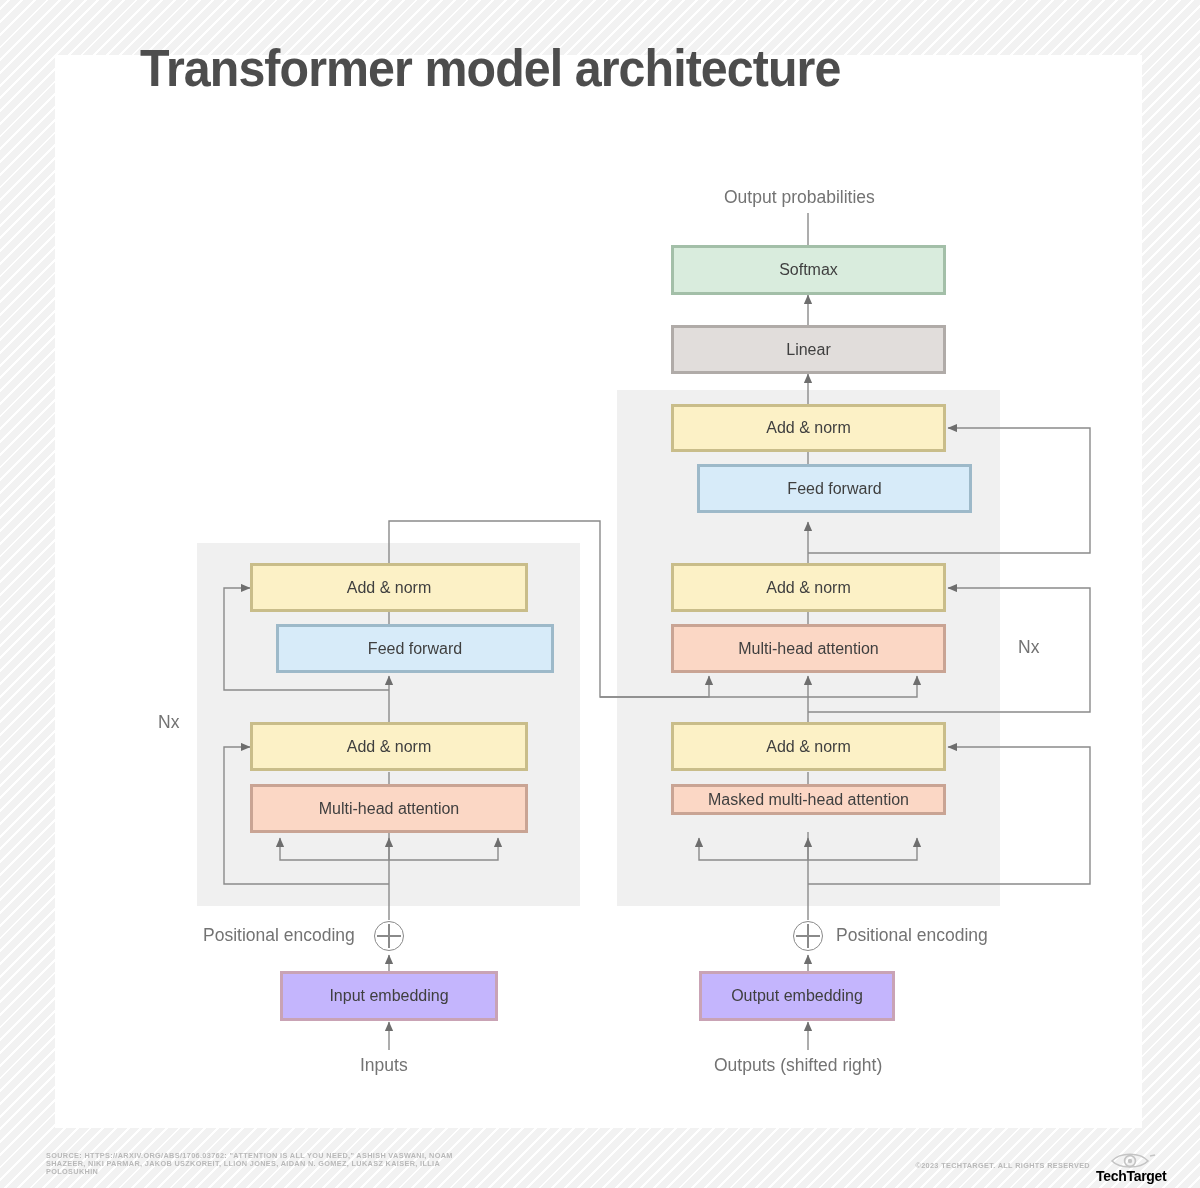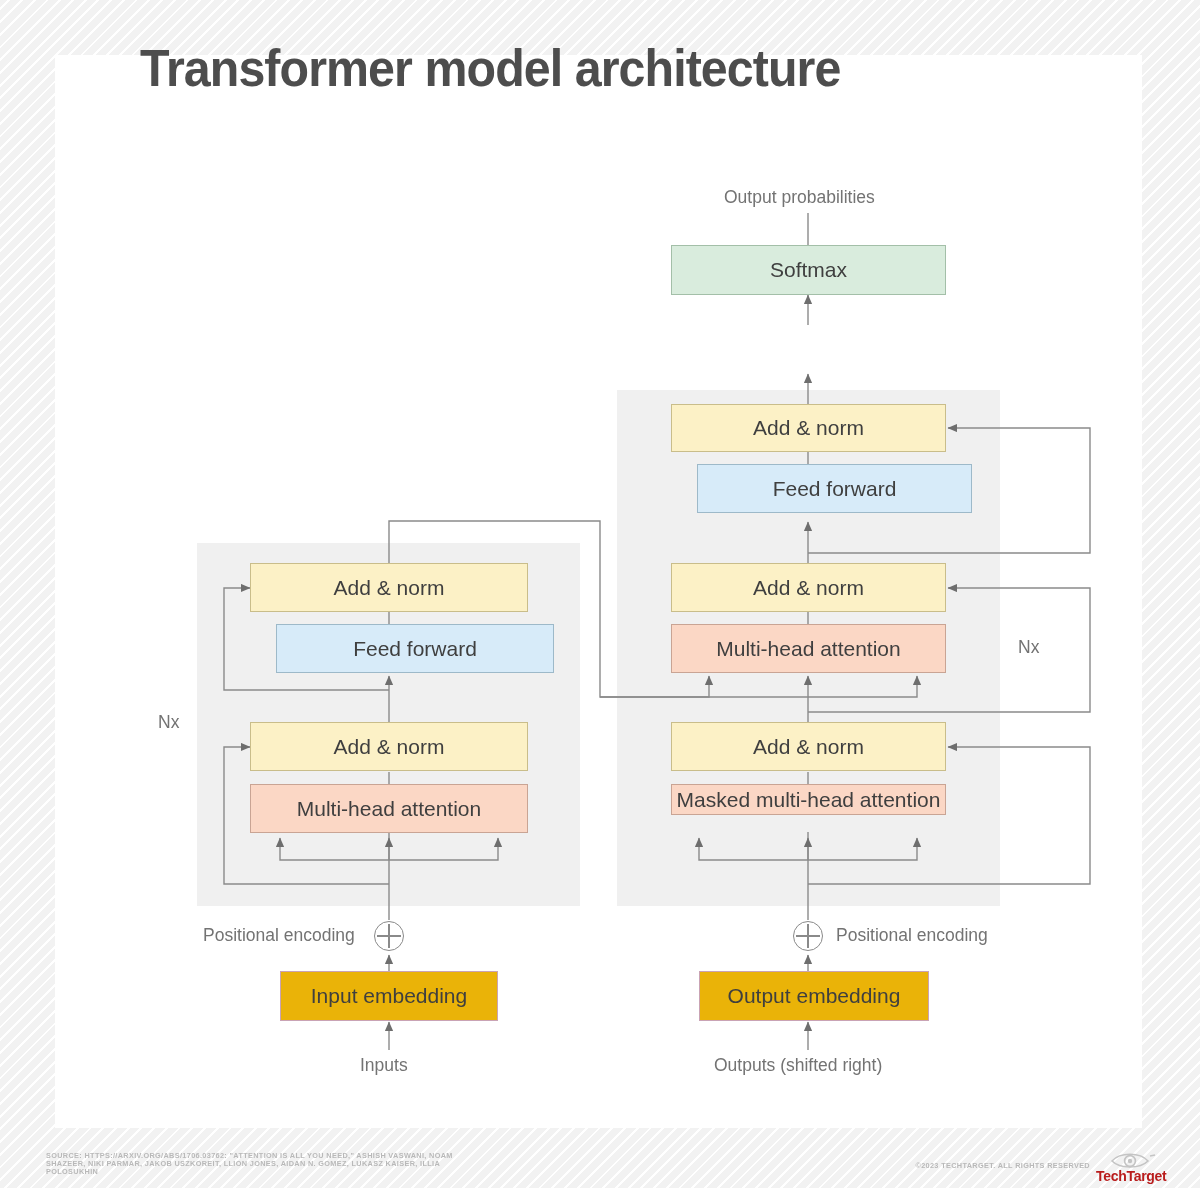--- a/index.html
+++ b/index.html
@@ -35,30 +35,30 @@
   }
 
   .stage { position:absolute; left:0; top:0; width:1200px; height:1188px; }
   svg.wires { position:absolute; left:0; top:0; width:1200px; height:1188px; pointer-events:none; }
 
   .panel { position:absolute; background:#f0f0f0; }
 
   .node {
     position:absolute;
     box-sizing:border-box;
-    border:1px solid #1d4ed8;
+    border:3px solid #1d4ed8;
     display:flex; align-items:center; justify-content:center;
-    font-size:21px;
+    font-size:16px;
     color:#3f3f3f;
     white-space:nowrap;
   }
   .n-yellow { background:#fcf1c6; border-color:#c9bd8a; }
   .n-blue   { background:#d7ebf9; border-color:#9db9c9;margin-left:26px; }
   .n-salmon { background:#fbd7c5; border-color:#c9a494; }
-  .n-pink   { background:#eab308; border-color:#c9a3b5; }
+  .n-pink   { background:#c4b5fd; border-color:#c9a3b5; }
   .n-green  { background:#d9ecdd; border-color:#a3bfa8; }
   .n-gray   { background:#e1dddb; border-color:#b0aba8; }
 
   .lbl {
     position:absolute;
     font-size:17.5px;
     color:#737373;
     white-space:nowrap;
   }
 
@@ -95,21 +95,21 @@
     font-weight:bold;
   }
   .logo {
     position:absolute;
     right:22px; top:1150px;
     width:82px; height:34px;
     color:#b9b9b9;
   }
   .logo-word {
     position:absolute; left:0; bottom:0;
-    font-size:14px; font-weight:bold; color:#b91c1c;
+    font-size:14px; font-weight:bold; color:#000000;
     font-family:"Liberation Sans", sans-serif;
     letter-spacing:-0.3px;
   }
 </style>
 </head>
 <body>
 
 <div class="card"></div>
 
 <div class="title">Transformer model architecture</div>
@@ -193,34 +193,35 @@
 
   <div class="lbl" style="left:203px; top:925px;">Positional encoding</div>
   <div class="plus" style="left:374px; top:921px;"></div>
 
   <div class="node n-pink" style="left:280px; top:971px; width:218px; height:50px;">Input embedding</div>
   <div class="lbl" style="left:360px; top:1055px;">Inputs</div>
 
   <div class="lbl" style="left:724px; top:187px;">Output probabilities</div>
 
   <div class="node n-green" style="left:671px; top:245px; width:275px; height:50px;">Softmax</div>
+  <div class="node n-gray" style="left:671px; top:325px; width:275px; height:49px;">Linear</div>
 
   <div class="node n-yellow" style="left:671px; top:404px; width:275px; height:48px;">Add &amp; norm</div>
   <div class="node n-blue" style="left:671px; top:464px; width:275px; height:49px;">Feed forward</div>
   <div class="node n-yellow" style="left:671px; top:563px; width:275px; height:49px;">Add &amp; norm</div>
   <div class="node n-salmon" style="left:671px; top:624px; width:275px; height:49px;">Multi-head attention</div>
   <div class="node n-yellow" style="left:671px; top:722px; width:275px; height:49px;">Add &amp; norm</div>
   <div class="node n-salmon" style="left:671px; top:784px; width:275px; height:31px;">Masked multi-head attention</div>
 
   <div class="lbl" style="left:1018px; top:637px;">Nx</div>
 
   <div class="plus" style="left:793px; top:921px;"></div>
   <div class="lbl" style="left:836px; top:925px;">Positional encoding</div>
 
-  <div class="node n-pink" style="left:699px; top:971px; width:230px; height:50px;">Output embedding</div>
+  <div class="node n-pink" style="left:699px; top:971px; width:196px; height:50px;">Output embedding</div>
   <div class="lbl" style="left:714px; top:1055px;">Outputs (shifted right)</div>
 
 </div>
 
 <div class="footer-left">SOURCE: HTTPS://ARXIV.ORG/ABS/1706.03762: "ATTENTION IS ALL YOU NEED," ASHISH VASWANI, NOAM SHAZEER, NIKI PARMAR, JAKOB USZKOREIT, LLION JONES, AIDAN N. GOMEZ, LUKASZ KAISER, ILLIA POLOSUKHIN</div>
 <div class="footer-right">©2023 TECHTARGET. ALL RIGHTS RESERVED</div>
 
 <div class="logo">
   <svg width="56" height="20" viewBox="0 0 56 20" style="position:absolute; left:14px; top:0;">
     <path d="M2,11 C10,2 30,2 38,11 C30,19 10,19 2,11 Z" fill="none" stroke="#c4c4c4" stroke-width="1.6"></path>

